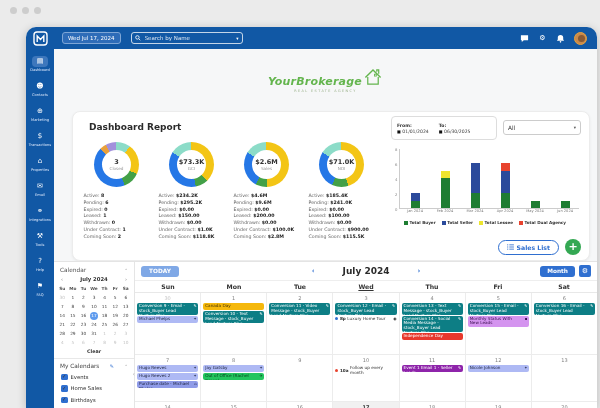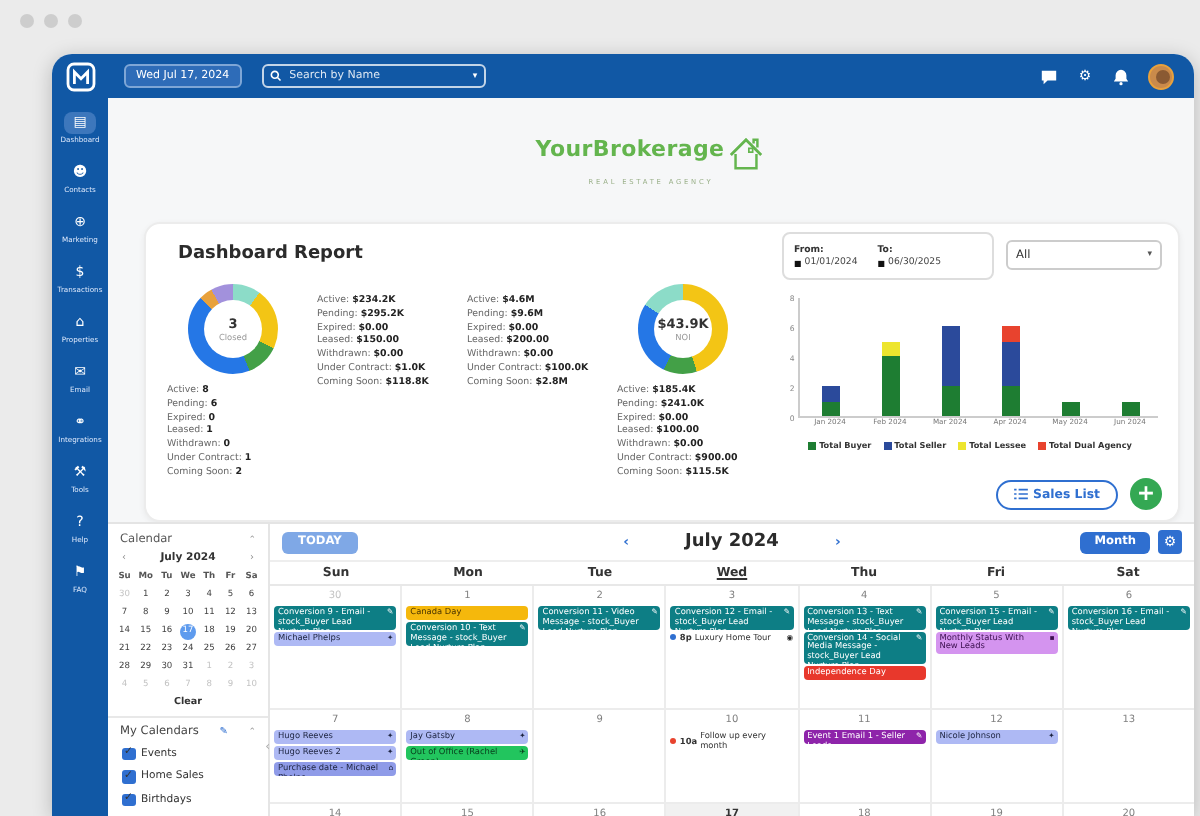--- a/index.html
+++ b/index.html
@@ -27,21 +27,21 @@
   
   .sidebar{position:absolute;left:0;top:22px;width:28px;bottom:0;background:#1158A5;padding-top:7px;}
   .sb-item{height:25px;display:flex;flex-direction:column;align-items:center;justify-content:flex-start;color:#fff;}
   .sb-ico{width:16px;height:11px;display:flex;align-items:center;justify-content:center;font-size:7px;line-height:1;}
   .sb-ico.act{background:#3D77BC;border-radius:4px;}
   .sb-lbl{font-size:3.6px;margin-top:1px;color:#dfeafd;}
   
   .main{position:absolute;left:28px;top:22px;right:0;bottom:0;background:#f6f7f8;}
   .brand{position:absolute;left:0;top:2px;width:100%;height:58px;display:flex;flex-direction:column;
     align-items:center;justify-content:center;}
-  .brand-row{display:flex;align-items:flex-start;gap:1px;}
+  .brand-row{display:flex;align-items:flex-end;gap:1px;font-style:italic;}
   .brand-name{color:#64B54E;font-size:11px;font-weight:bold;letter-spacing:.2px;}
   .brand-tag{color:#9ab089;font-size:3.4px;letter-spacing:1.4px;margin-top:1px;}
   
   .card{position:absolute;left:18px;top:62px;width:518px;height:150px;background:#fff;border:1px solid #ececec;
     border-radius:8px;box-shadow:0 1px 3px rgba(0,0,0,.06);}
   .card-title{position:absolute;left:16px;top:10px;font-size:9px;font-weight:600;color:#2b2b2b;}
   .fromto{position:absolute;right:92px;top:4px;width:106px;height:24px;border:1px solid #ddd;border-radius:4px;
     display:flex;padding:2px 5px;gap:10px;background:#fff;}
   .ft-col{display:flex;flex-direction:column;justify-content:center;gap:1px;}
   .ft-lbl{font-size:4.6px;color:#333;font-weight:600;}
@@ -269,45 +269,57 @@
               <div class="stat">Active: <b>8</b></div>
               <div class="stat">Pending: <b>6</b></div>
               <div class="stat">Expired: <b>0</b></div>
               <div class="stat">Leased: <b>1</b></div>
               <div class="stat">Withdrawn: <b>0</b></div>
               <div class="stat">Under Contract: <b>1</b></div>
               <div class="stat">Coming Soon: <b>2</b></div>
             </div>
           </div>
           <div class="donut-cell">
+            <div class="donut" style="background: conic-gradient(rgb(243, 197, 21) 0%, rgb(243, 197, 21) 38%, rgb(67, 160, 71) 38%, rgb(67, 160, 71) 47%, rgb(37, 119, 230) 47%, rgb(37, 119, 230) 84%, rgb(140, 220, 200) 84%, rgb(140, 220, 200) 100%);">
+              <div class="hole">
+                <b>$73.3K</b>
+                <span>GCI</span>
+              </div>
+            </div>
             <div class="stats">
               <div class="stat">Active: <b>$234.2K</b></div>
               <div class="stat">Pending: <b>$295.2K</b></div>
               <div class="stat">Expired: <b>$0.00</b></div>
               <div class="stat">Leased: <b>$150.00</b></div>
               <div class="stat">Withdrawn: <b>$0.00</b></div>
               <div class="stat">Under Contract: <b>$1.0K</b></div>
               <div class="stat">Coming Soon: <b>$118.8K</b></div>
             </div>
           </div>
           <div class="donut-cell">
+            <div class="donut" style="background: conic-gradient(rgb(243, 197, 21) 0%, rgb(243, 197, 21) 50%, rgb(67, 160, 71) 50%, rgb(67, 160, 71) 58%, rgb(37, 119, 230) 58%, rgb(37, 119, 230) 84%, rgb(140, 220, 200) 84%, rgb(140, 220, 200) 100%);">
+              <div class="hole">
+                <b>$2.6M</b>
+                <span>Sales</span>
+              </div>
+            </div>
             <div class="stats">
               <div class="stat">Active: <b>$4.6M</b></div>
               <div class="stat">Pending: <b>$9.6M</b></div>
               <div class="stat">Expired: <b>$0.00</b></div>
               <div class="stat">Leased: <b>$200.00</b></div>
               <div class="stat">Withdrawn: <b>$0.00</b></div>
               <div class="stat">Under Contract: <b>$100.0K</b></div>
               <div class="stat">Coming Soon: <b>$2.8M</b></div>
             </div>
           </div>
           <div class="donut-cell">
             <div class="donut" style="background: conic-gradient(rgb(243, 197, 21) 0%, rgb(243, 197, 21) 45%, rgb(67, 160, 71) 45%, rgb(67, 160, 71) 57%, rgb(37, 119, 230) 57%, rgb(37, 119, 230) 84%, rgb(140, 220, 200) 84%, rgb(140, 220, 200) 100%);">
               <div class="hole">
-                <b>$43.9K</b>
+                <b>$71.0K</b>
                 <span>NOI</span>
               </div>
             </div>
             <div class="stats">
               <div class="stat">Active: <b>$185.4K</b></div>
               <div class="stat">Pending: <b>$241.0K</b></div>
               <div class="stat">Expired: <b>$0.00</b></div>
               <div class="stat">Leased: <b>$100.00</b></div>
               <div class="stat">Withdrawn: <b>$0.00</b></div>
               <div class="stat">Under Contract: <b>$900.00</b></div>

